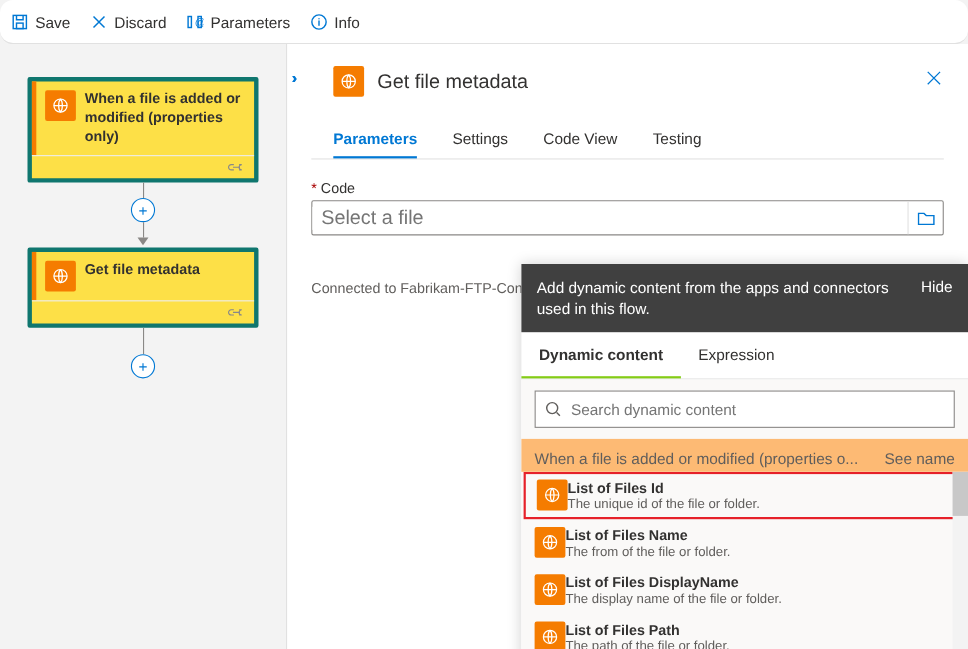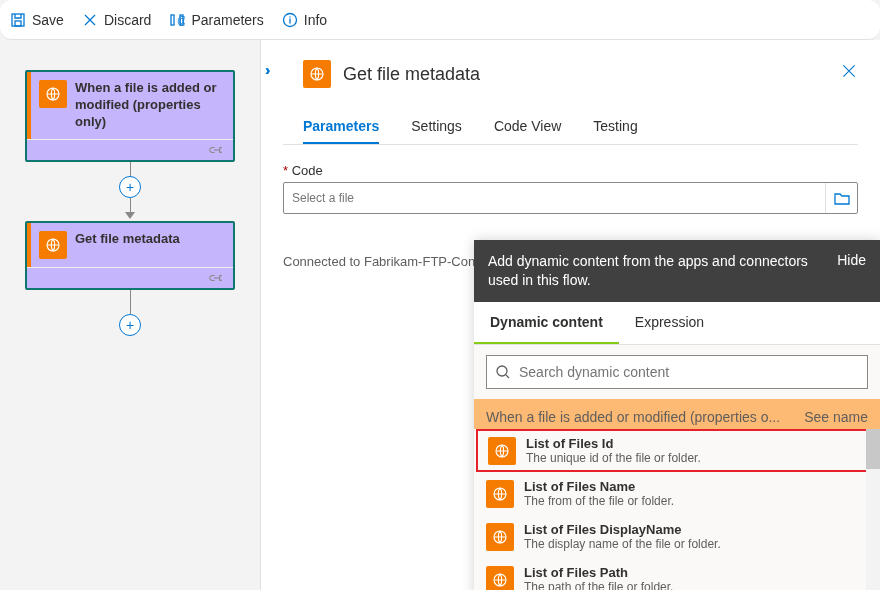--- a/index.html
+++ b/index.html
@@ -9,21 +9,21 @@
   .toolbar { display: flex; align-items: center; height: 40px; background: #fff; border-bottom: 1px solid #e1e1e1; padding: 0 10px; gap: 18px; border-radius: 12px; }
   .toolbar-btn { display: flex; align-items: center; gap: 6px; color: #323130; cursor: pointer; }
   .toolbar-btn .ticon { color: #0078d4; display: inline-flex; }
 
   
   .main { display: flex; height: calc(100% - 40px); }
   .canvas { width: 260px; padding: 30px 12px; background: #f3f3f3; display: flex; flex-direction: column; align-items: center; }
   .panel { flex: 1; background: #fff; border-left: 1px solid #e1e1e1; position: relative; padding: 20px 22px; }
 
   
-  .flow-card { width: 210px; background: #c4b5fd; border: 2px solid #0f766e; border-radius: 2px; display: flex; flex-direction: column; }
+  .flow-card { width: 210px; background: #fde047; border: 4px solid #0f766e; border-radius: 2px; display: flex; flex-direction: column; }
   .flow-card-head { display: flex; align-items: flex-start; border-left: 4px solid #f57c00; padding: 8px; gap: 8px; }
   .flow-card-title { font-weight: 600; font-size: 13px; line-height: 1.3; }
   .flow-foot { display: flex; justify-content: flex-end; padding: 4px 8px; border-top: 1px solid #eee; }
   .link-icon { color: #888; }
 
   .conn-line { width: 1px; height: 14px; background: #8a8886; }
   .arrow-down { width: 0; height: 0; border-left: 5px solid transparent; border-right: 5px solid transparent; border-top: 7px solid #8a8886; margin-bottom: 2px; }
   .plus-circle { width: 22px; height: 22px; border: 1px solid #0078d4; border-radius: 50%; color: #0078d4; display: flex; align-items: center; justify-content: center; background: #fff; cursor: pointer; font-size: 14px; }
 
   
@@ -36,39 +36,39 @@
   .panel-title { font-size: 18px; }
   .close-x { position: absolute; top: 22px; right: 22px; color: #0078d4; cursor: pointer; }
 
   .tabs { display: flex; gap: 32px; margin-top: 22px; border-bottom: 1px solid #e1e1e1; padding-left: 20px; }
   .tab { padding: 8px 0; cursor: pointer; color: #323130; }
   .tab.active { color: #0078d4; border-bottom: 2px solid #0078d4; font-weight: 600; }
 
   .field-label { margin-top: 18px; font-size: 13px; }
   .req { color: #a80000; }
   .file-input { display: flex; margin-top: 4px; border: 1px solid #8a8886; border-radius: 2px; height: 32px; align-items: center; }
-  .file-input input { flex: 1; border: none; outline: none; padding: 0 8px; font-size: 12px; }
+  .file-input input { flex: 1; border: none; outline: none; padding: 0 8px; font-size: 18px; }
   .folder-btn { width: 32px; display: flex; align-items: center; justify-content: center; color: #0078d4; cursor: pointer; border-left: 1px solid #e1e1e1; height: 100%; }
 
   .conn-note { margin-top: 40px; color: #605e5c; font-size: 13px; }
 
   
   .dc-popup { position: absolute; right: 0; top: 200px; width: 406px; background: #fff; box-shadow: 0 0 12px rgba(0,0,0,0.18); font-size: 14px; }
   .dc-head { background: #404040; color: #fff; padding: 12px 14px; display: flex; justify-content: space-between; align-items: flex-start; }
   .dc-head-text { max-width: 320px; line-height: 1.35; }
   .dc-tabs { display: flex; border-bottom: 1px solid #e1e1e1; }
   .dc-tab { padding: 12px 16px; cursor: pointer; }
   .dc-tab.active { border-bottom: 2px solid #84cc16; font-weight: 700; }
   .dc-search-wrap { padding: 10px 12px; background: #faf9f8; }
   .dc-search { display: flex; align-items: center; border: 1px solid #8a8886; background: #fff; height: 34px; padding: 0 8px; gap: 8px; }
   .dc-search input { flex: 1; border: none; outline: none; font-size: 14px; }
   .dc-section { padding: 10px 12px 4px; display: flex; justify-content: space-between; color: #605e5c; background: #fdba74; }
   .dc-list-wrap { position: relative; background: #faf9f8; padding-bottom: 4px; }
   .dc-list { max-height: 200px; overflow: hidden; }
-  .dc-item { display: flex; gap: 10px; padding: 7px 12px; cursor: pointer; align-items: flex-end; }
+  .dc-item { display: flex; padding: 7px 12px; cursor: pointer; align-items: center; }
   .dc-item.highlight { border: 2px solid #e6212a; padding: 5px 10px; margin: 0 2px; }
   .dc-item-name { font-weight: 600; font-size: 13px; }
   .dc-item-desc { color: #605e5c; font-size: 12px; }
   .dc-scroll { position: absolute; right: 0; top: 0; width: 14px; height: 100%; background: #f3f3f3; }
   .dc-thumb { position: absolute; top: 0; width: 14px; height: 40px; background: #c8c8c8; }
 
   svg { display: block; }
 </style>
 </head>
 <body>

